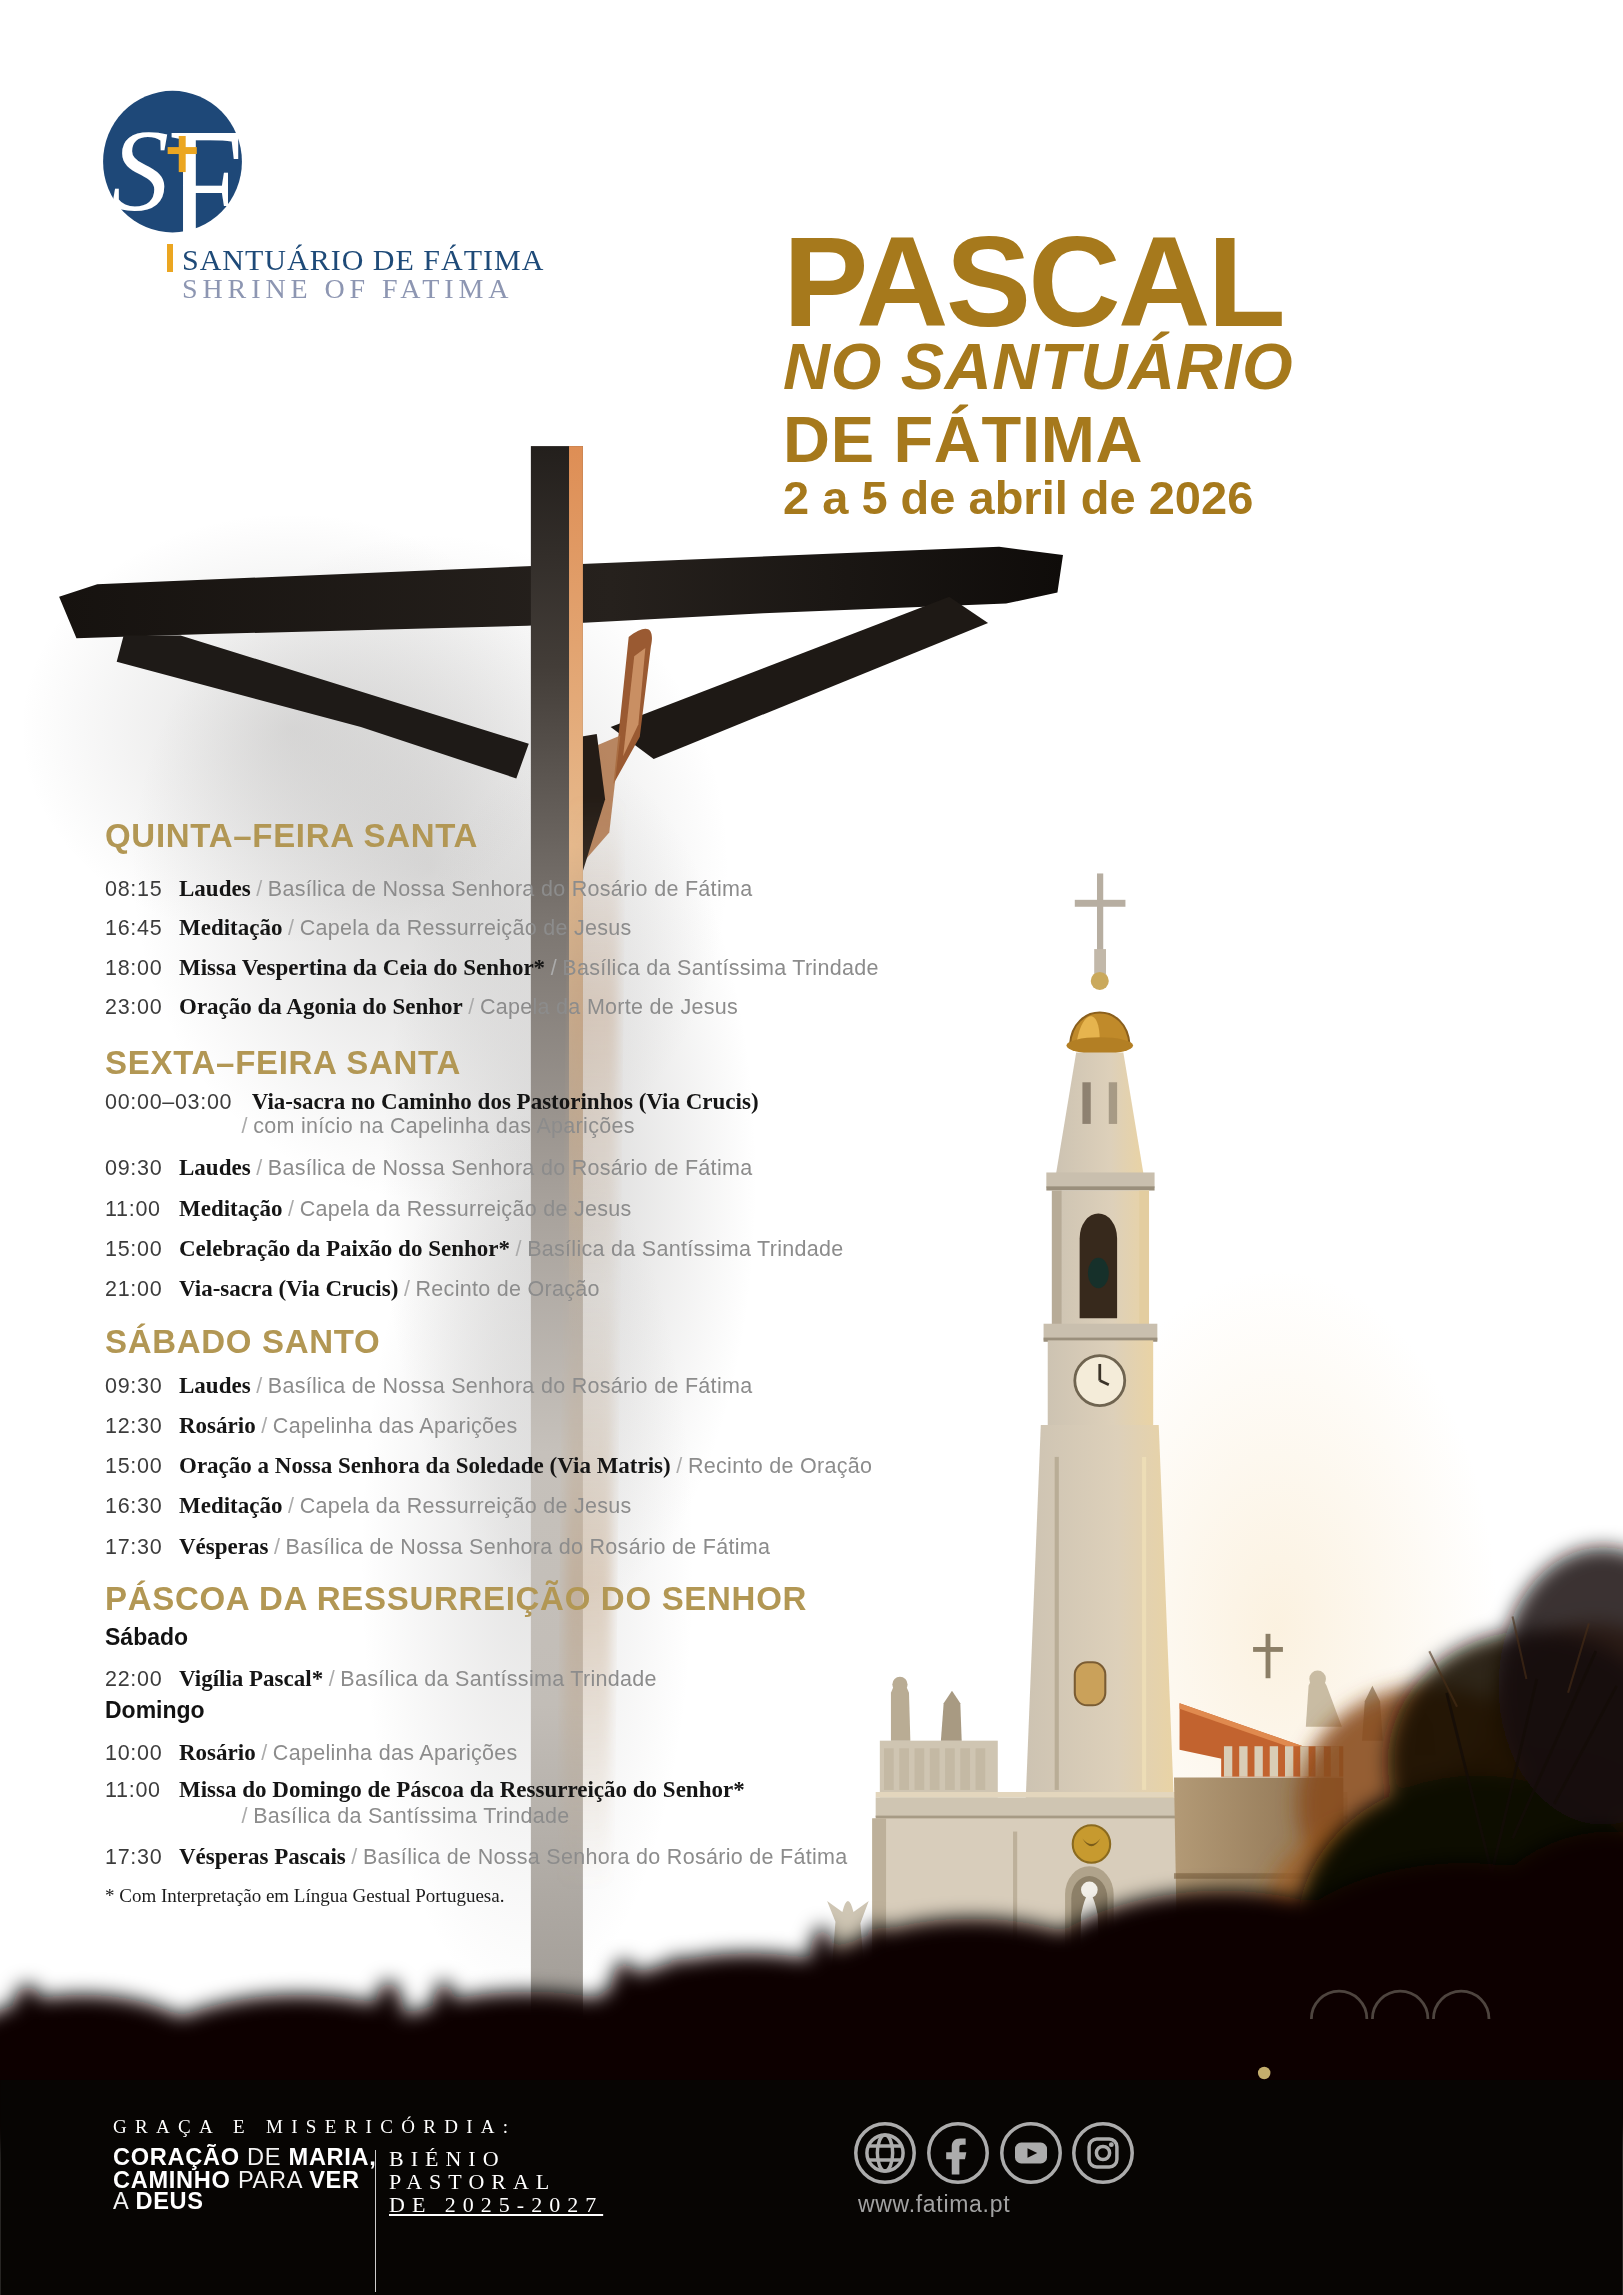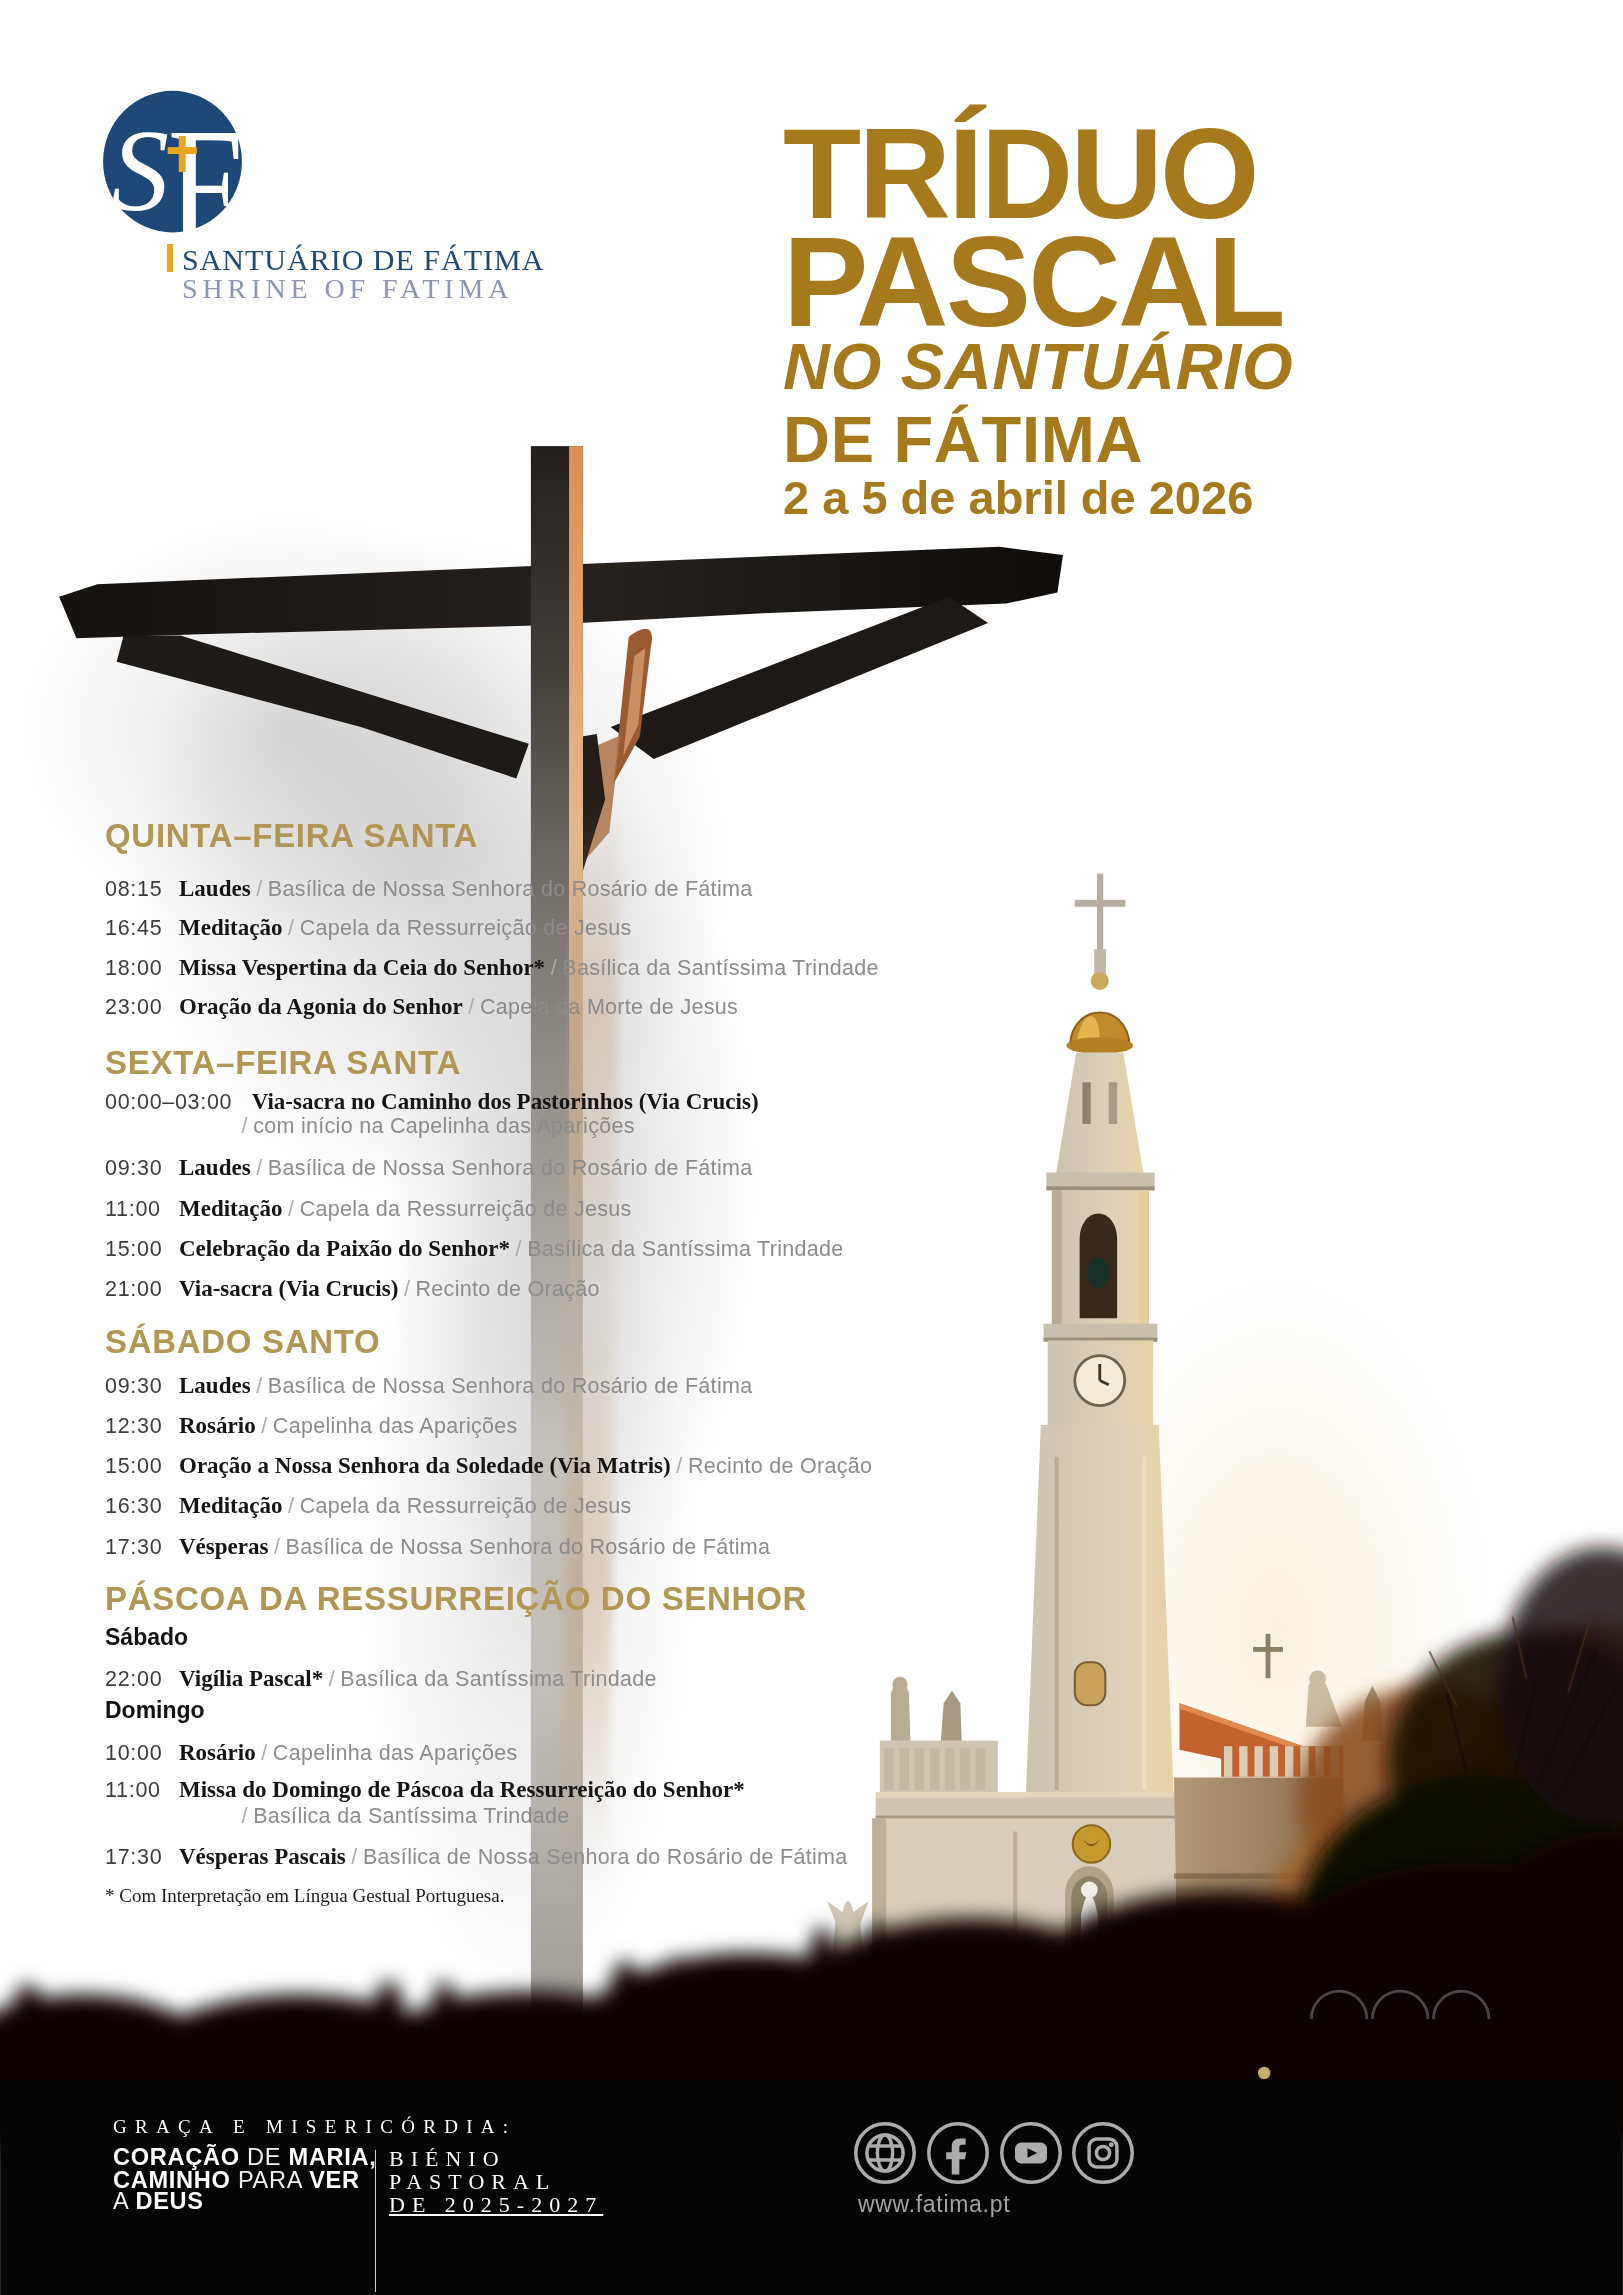--- a/index.html
+++ b/index.html
@@ -287,21 +287,20 @@
     <g transform="translate(96,218) scale(0.82,1)">
       <text x="0" y="0" font-family="Liberation Serif,serif" font-size="238" fill="#ffffff">F</text>
     </g>
     <rect x="112" y="66" width="10" height="52" fill="#EBA621"></rect>
     <rect x="96" y="82" width="42" height="10" fill="#EBA621"></rect>
   </svg>
   <div class="abs logo-bar"></div>
   <div class="abs logo-line1">SANTUÁRIO DE FÁTIMA</div>
   <div class="abs logo-line2">SHRINE OF FATIMA</div>
 
-  <div class="abs t-big t1">TRÍDUO</div>
   <div class="abs t-big t2">PASCAL</div>
   <div class="abs t-mid t3">NO SANTUÁRIO</div>
   <div class="abs t-mid t4">DE FÁTIMA</div>
   <div class="abs t-date">2 a 5 de abril de 2026</div>
 
   <div id="schedule">
       <div class="sec-head" style="top: 817px;">QUINTA–FEIRA SANTA</div>
       <div class="row" style="top: 869px;"><span class="time">08:15</span><span class="ev">Laudes</span><span class="sl">/</span><span class="loc">Basílica de Nossa Senhora do Rosário de Fátima</span></div>
       <div class="row" style="top: 908px;"><span class="time">16:45</span><span class="ev">Meditação</span><span class="sl">/</span><span class="loc">Capela da Ressurreição de Jesus</span></div>
       <div class="row" style="top: 948px;"><span class="time">18:00</span><span class="ev">Missa Vespertina da Ceia do Senhor*</span><span class="sl">/</span><span class="loc">Basílica da Santíssima Trindade</span></div>

